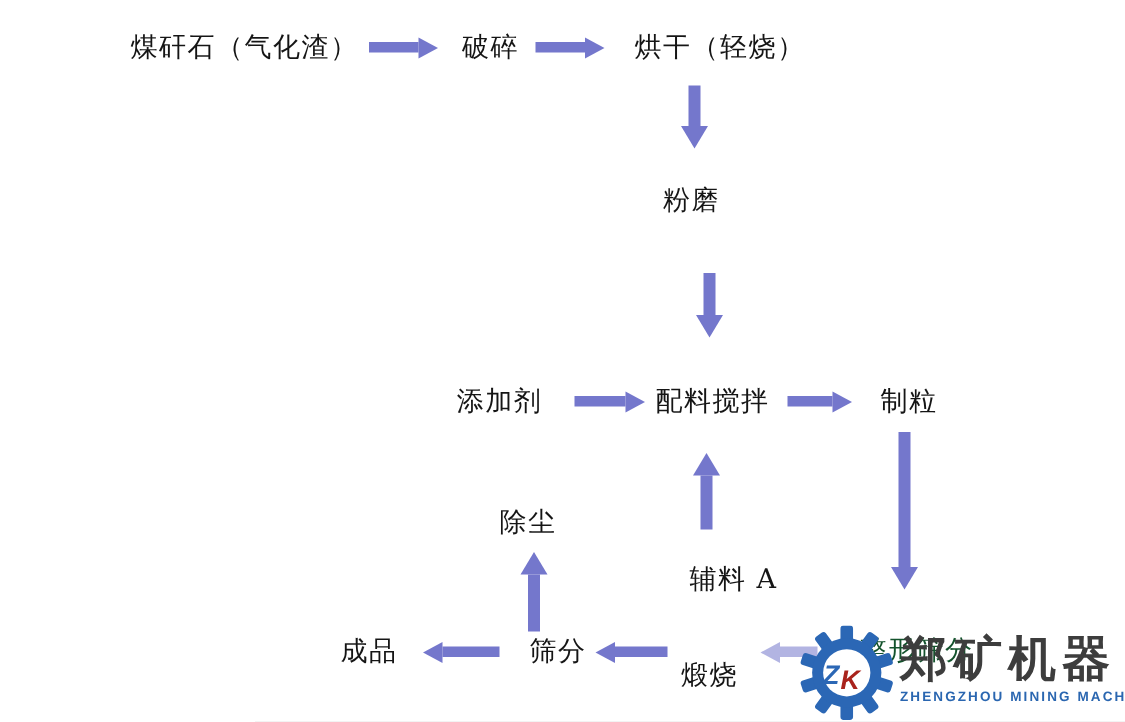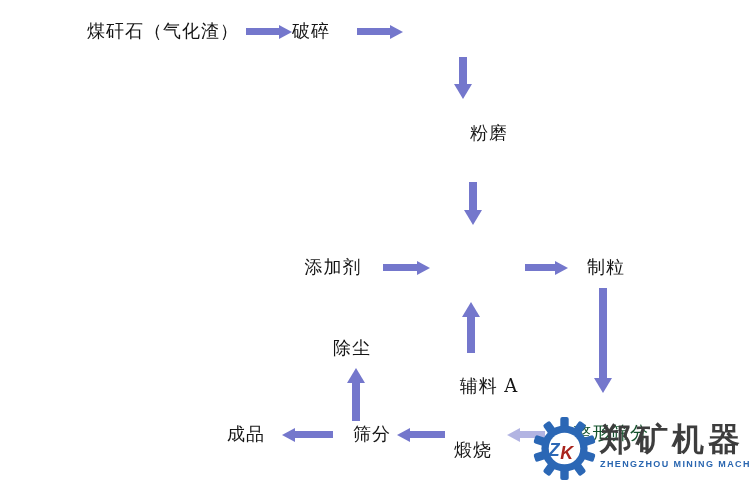--- a/index.html
+++ b/index.html
@@ -14,23 +14,23 @@
   .node{
     position:absolute;
     transform:translate(-50%,-50%);
     font-size:18px;
     letter-spacing:1px;
     color:#151515;
     white-space:nowrap;
     z-index:1;
   }
   .n1{left:163px;top:31px;}
-  .n2{left:311px;top:31px;}
+  .n2{left:327px;top:31px;}
   .n3{left:480px;top:31px;}
-  .n4{left:461px;top:133px;margin-left:28px;}
+  .n4{left:461px;top:133px;}
   .n5{left:333px;top:267px;font-family:Liberation Serif, serif;}
   .n6{left:475px;top:267px;}
   .n7{left:606px;top:267px;font-family:Liberation Serif, serif;}
   .n8{left:473px;top:386px;margin-left:16px;}
   .n9{left:352px;top:348px;font-family:Liberation Serif, serif;}
   .n10{left:246px;top:434px;}
   .n11{left:372px;top:434px;}
   .n12{left:473px;top:434px;margin-top:16px;}
   .n13{left:611px;top:433px;color:#14532d;}
   
@@ -87,22 +87,24 @@
     color:#2a66b0;letter-spacing:1.4px;white-space:nowrap;
   }
 </style>
 </head>
 <body>
 
 <div class="canvas">
 
   <div class="node n1">煤矸石（气化渣）</div>
   <div class="node n2">破碎</div>
+  <div class="node n3">烘干（轻烧）</div>
   <div class="node n4">粉磨</div>
   <div class="node n5">添加剂</div>
+  <div class="node n6">配料搅拌</div>
   <div class="node n7">制粒</div>
   <div class="node n8">辅料 A</div>
   <div class="node n9">除尘</div>
   <div class="node n10">成品</div>
   <div class="node n11">筛分</div>
   <div class="node n12">煅烧</div>
   <div class="node n13">整形筛分</div>
 
   <div class="arr h right a1"></div>
   <div class="arr h right a2"></div>

